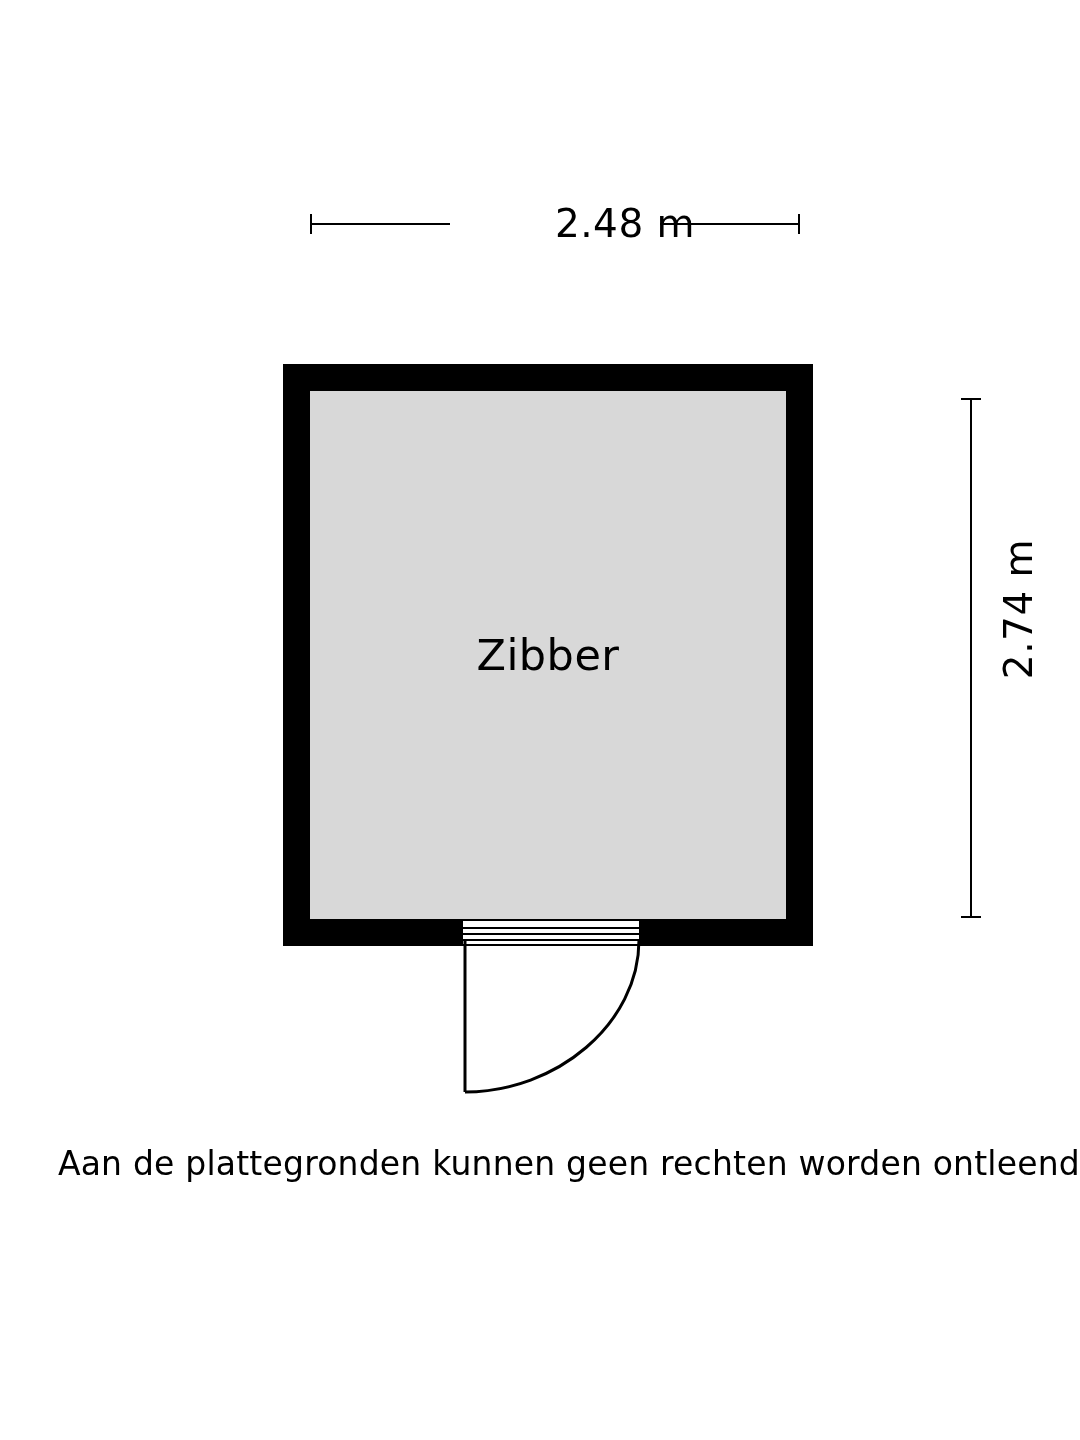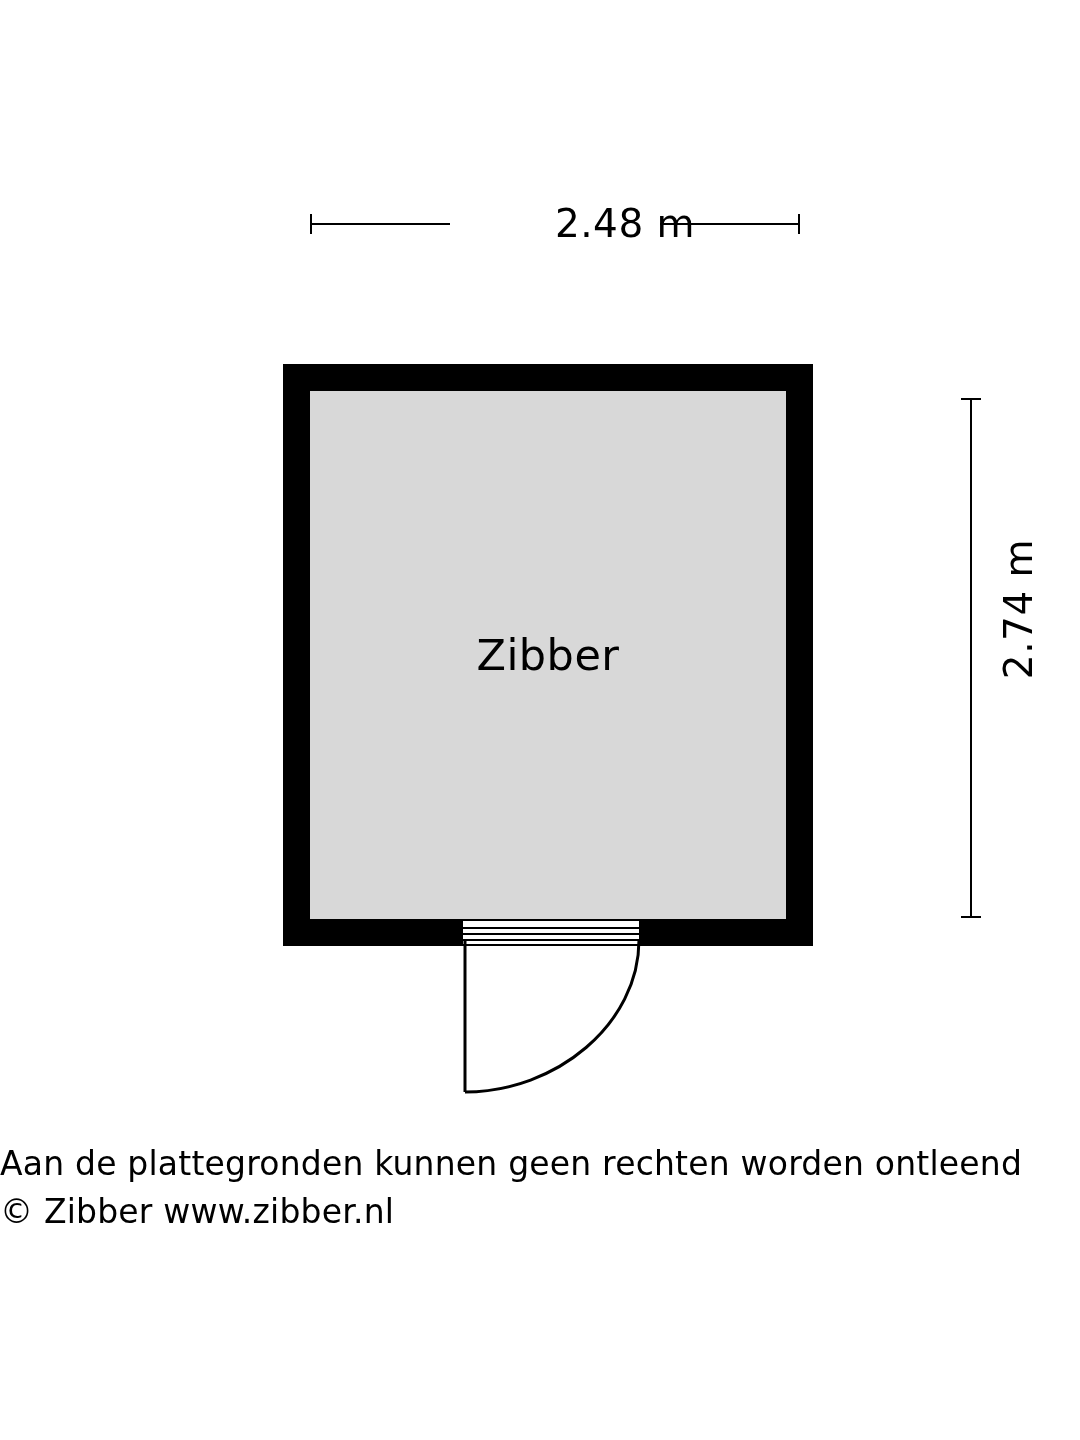--- a/index.html
+++ b/index.html
@@ -195,21 +195,21 @@
   .door-swing svg {
     display: block;
   }
 
   
   .footer {
     position: absolute;
     left: 0;
     top: 1140px;
     width: 1080px;
-    text-align: left;
+    text-align: right;
   }
   .footer .line1 {
     font-size: 33px;
     line-height: 48px;
     letter-spacing: 0.2px;
   }
   .footer .line2 {
     font-size: 33px;
     line-height: 48px;
     letter-spacing: 0.2px;
@@ -250,16 +250,15 @@
 
   <div class="door-swing">
     <svg width="190" height="155" viewBox="0 0 190 155" fill="none">
       <path d="M4 0 L4 152" stroke="#000" stroke-width="3"></path>
       <path d="M178 0 C178 84 95 152 4 152" stroke="#000" stroke-width="3" fill="none"></path>
     </svg>
   </div>
 
   <div class="footer">
     <div class="line1">Aan de plattegronden kunnen geen rechten worden ontleend</div>
-    <div class="line2">© Zibber www.zibber.nl</div>
   </div>
 
 </div>
 
 </body></html>

